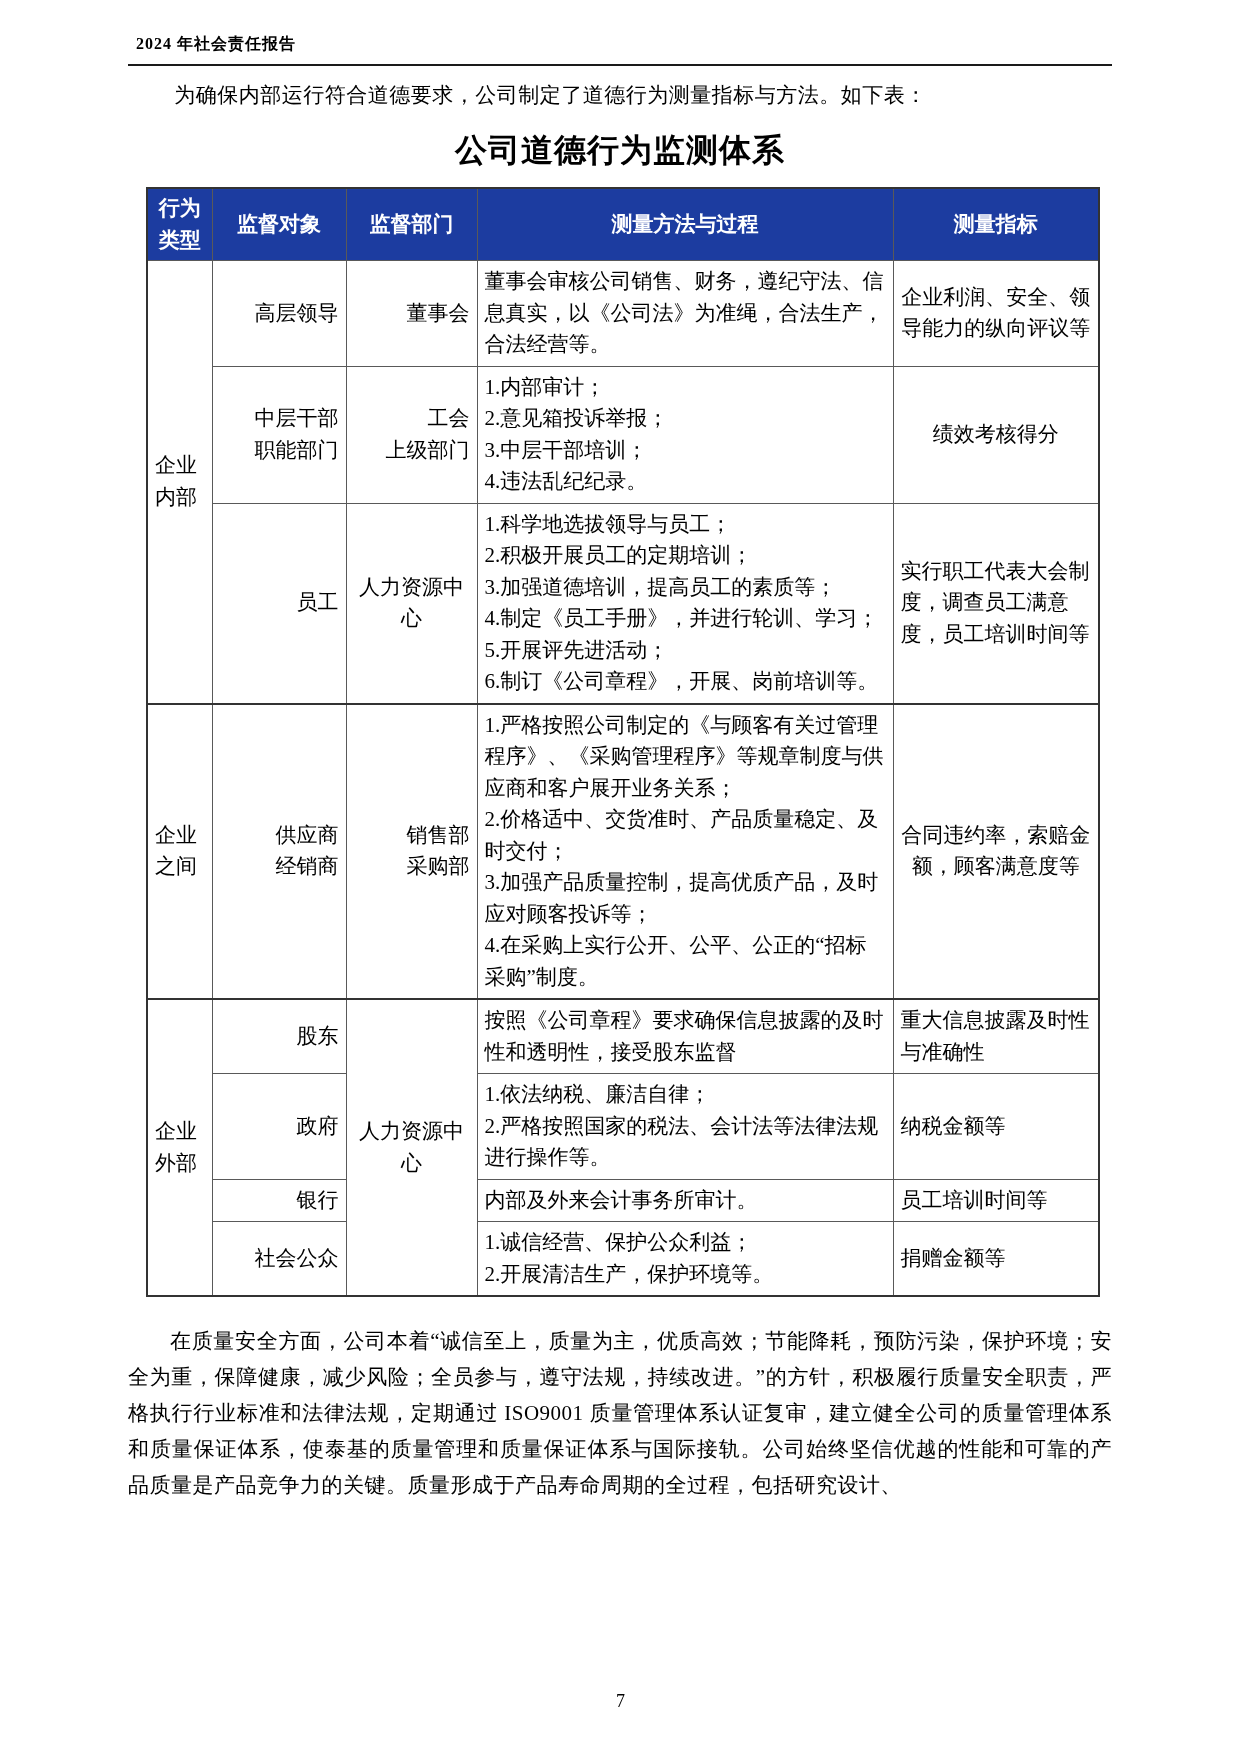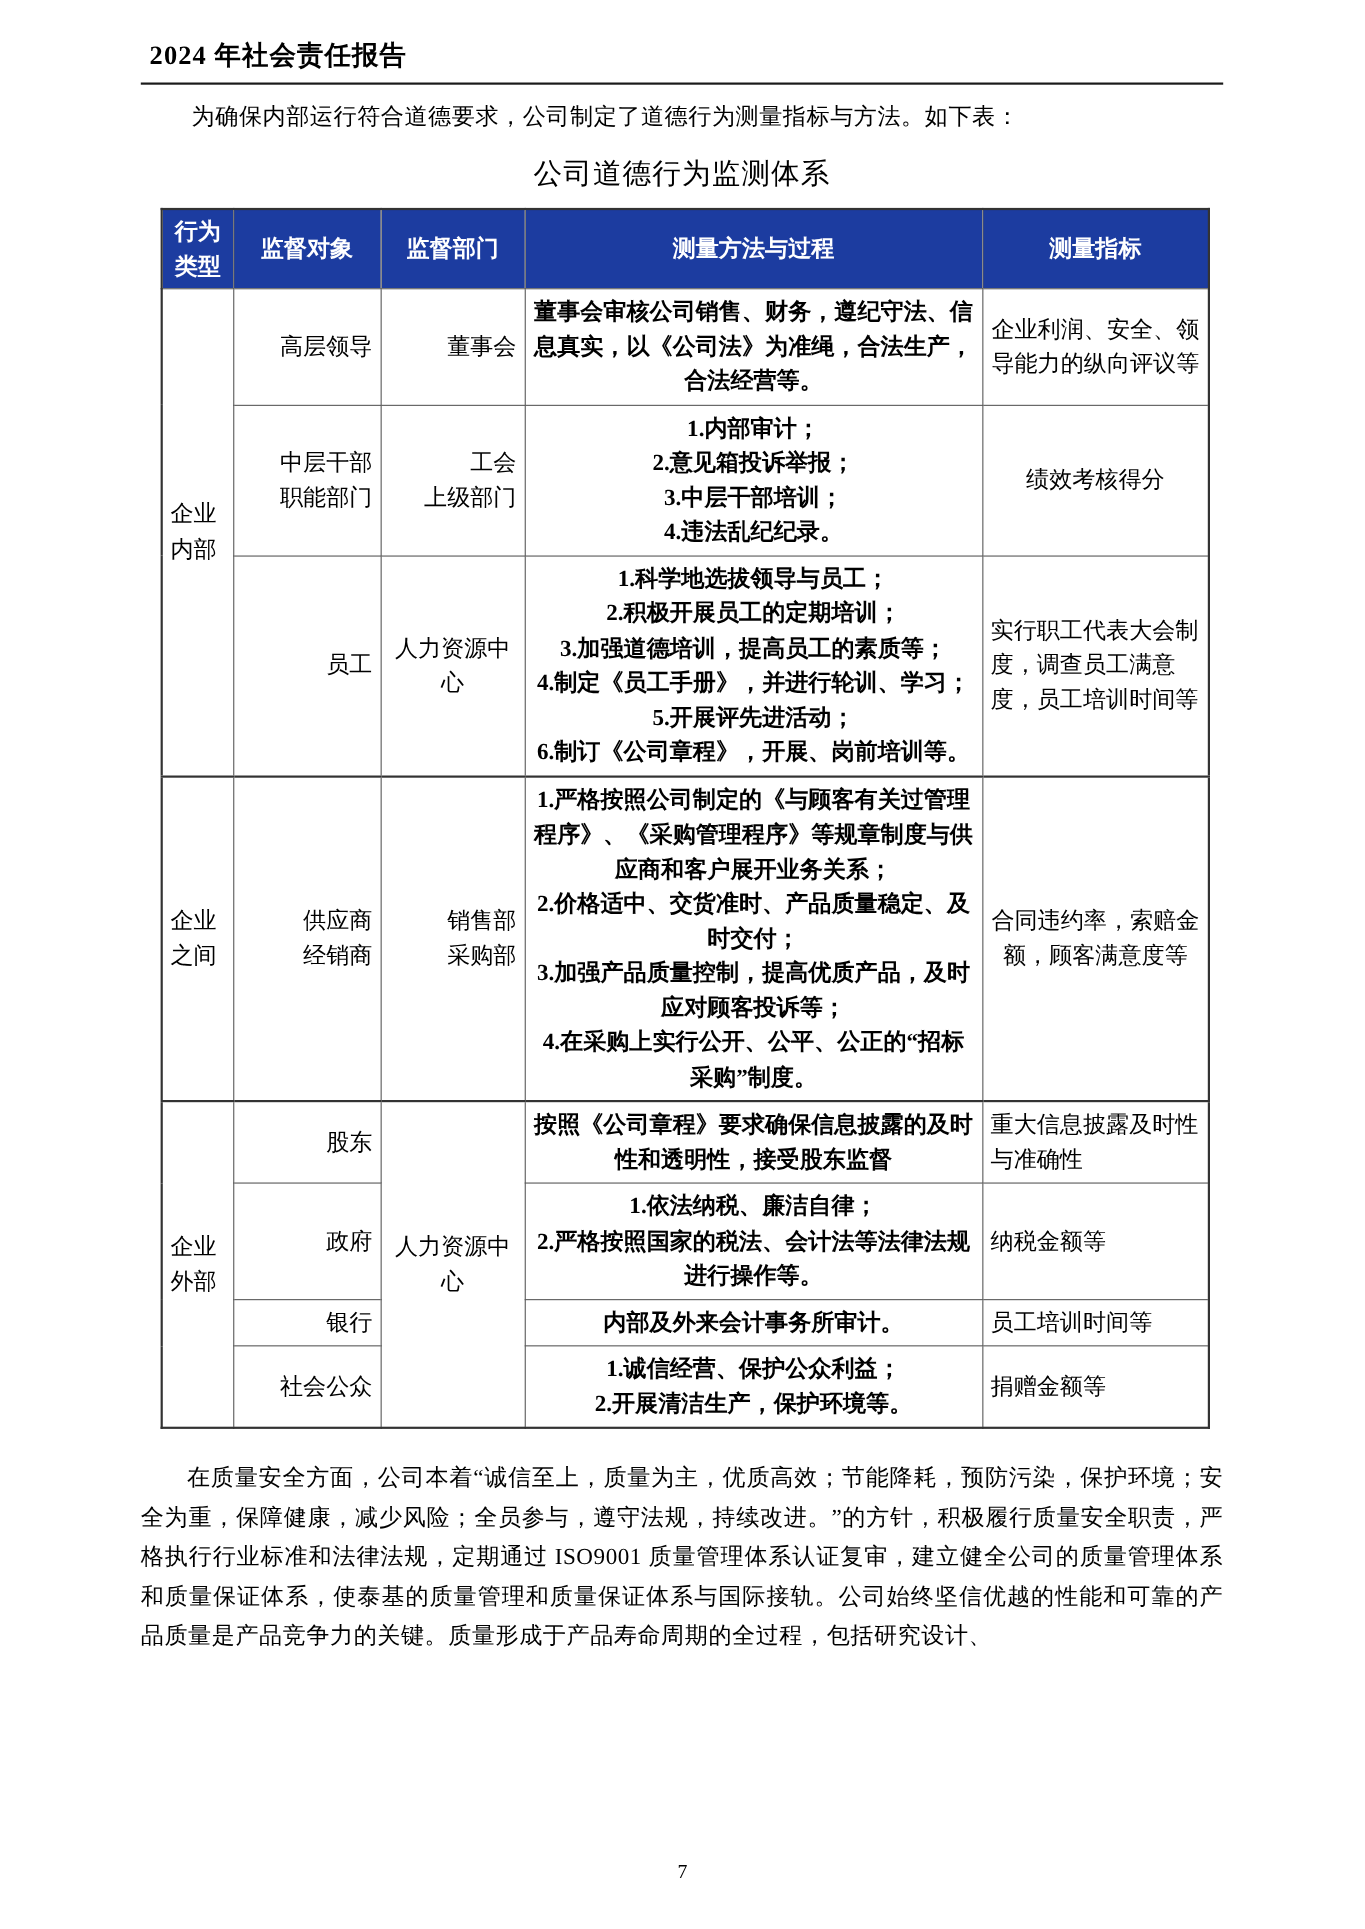--- a/index.html
+++ b/index.html
@@ -11,43 +11,43 @@
     font-family: "Liberation Serif", "DejaVu Serif", serif;
     color: #000000;
   }
   .page {
     position: absolute;
     inset: 0;
     padding: 34px 129px 0 128px;
   }
   
   .doc-header {
-    font-size: 24px;
+    font-size: 16px;
     font-weight: bold;
     letter-spacing: 1px;
     padding-left: 8px;
   }
   .header-rule {
     border: none;
     border-top: 2px solid #1a1a1a;
     margin-top: 9px;
   }
   
   .intro {
     margin-top: 15px;
     font-size: 21px;
     text-indent: 2.2em;
     letter-spacing: 0.5px;
   }
   
   .table-title {
     margin-top: 20px;
     text-align: center;
-    font-size: 26px;
-    font-weight: normal;
+    font-size: 32px;
+    font-weight: bold;
     letter-spacing: 1px;
   }
   
   table.ethics {
     margin-top: 14px;
     margin-left: 18px;
     width: 952px;
     border-collapse: collapse;
     table-layout: fixed;
     font-size: 21px;
@@ -69,24 +69,23 @@
     text-align: center;
     height: 62px;
     padding: 4px 2px;
   }
   .pre { white-space: pre-line; }
   td.cat {
     padding: 4px 6px;
   }
   td.tc { text-align: right; }
   td.method {
-    text-align: center;
+    text-align: left;
     padding-left: 9px;
     padding-right: 6px;
-    font-weight: bold;
   }
   td.ind { padding-left: 8px; padding-right: 6px; }
   td.ind-center { text-align: center; }
   td.ind-left { text-align: left; }
   td.dept-merged { text-align: center; padding-left: 2px; padding-right: 2px; }
   
   .body-para {
     margin-top: 26px;
     font-size: 21px;
     line-height: 36px;

